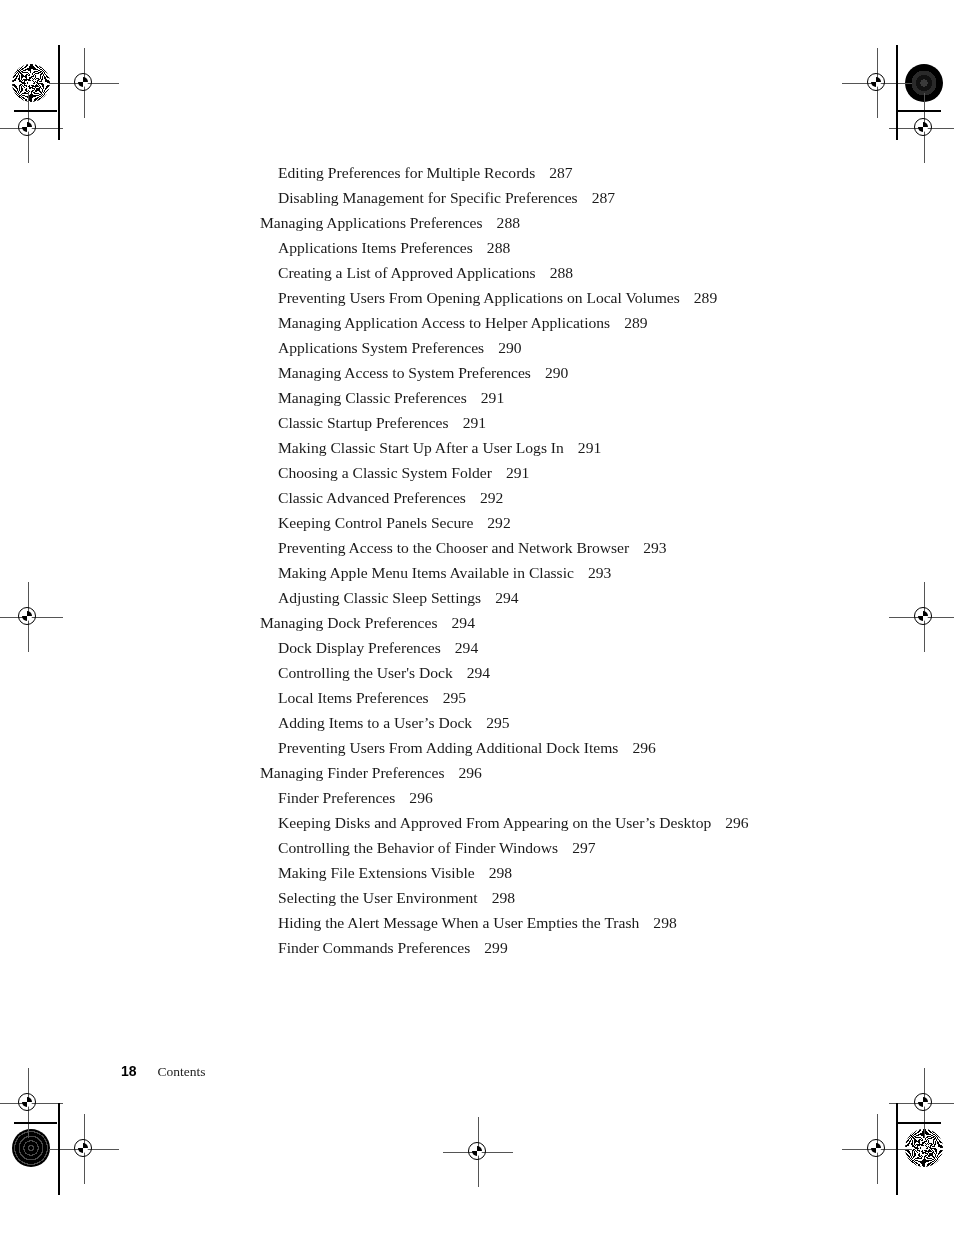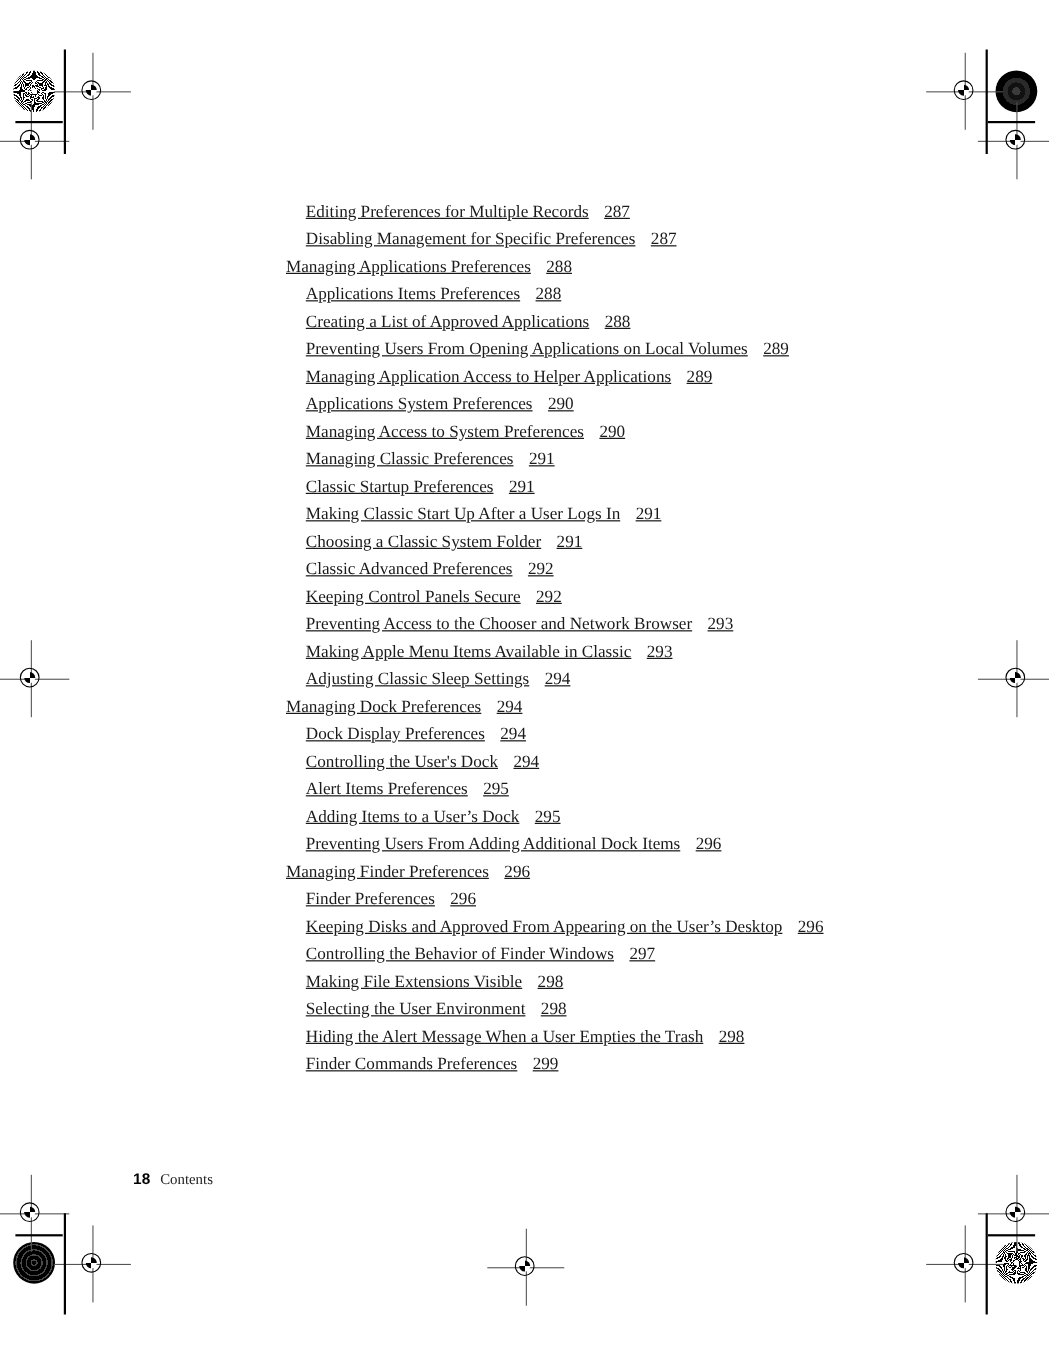--- a/index.html
+++ b/index.html
@@ -77,23 +77,22 @@
     position: absolute;
     background: #000;
   }
   .trim-v { width: 2px; }
   .trim-h { height: 2px; }
 
   
   .toc {
     position: absolute;
     left: 0;
-    top: 180px;
+    top: 160px;
     width: 919px;
-    text-decoration: underline;
   }
   .toc-row {
     height: 25px;
     line-height: 25px;
     font-size: 15.6px;
     white-space: nowrap;
     color: #1a1a1a;
   }
   .toc-row .toc-title { }
   .toc-row .toc-page {
@@ -114,21 +113,21 @@
   .footer .folio {
     font-family: "Liberation Sans", "DejaVu Sans", sans-serif;
     font-weight: bold;
     font-size: 14px;
     color: #000;
   }
   .footer .folio-label {
     font-family: "Liberation Serif", "DejaVu Serif", serif;
     font-size: 13.5px;
     color: #222;
-    padding-left: 9px;
+    padding-left: 21px;
     margin-top: 19px;
   }
 </style>
 </head>
 <body>
 
 <div class="page">
 
   <div id="rosettes">
       <div class="reg-rosette rosette-star" style="left: 12px; top: 64px;"></div>
@@ -232,21 +231,21 @@
       <div class="toc-row lvl2"><span class="toc-title">Making Classic Start Up After a User Logs In</span><span class="toc-page">291</span></div>
       <div class="toc-row lvl2"><span class="toc-title">Choosing a Classic System Folder</span><span class="toc-page">291</span></div>
       <div class="toc-row lvl2"><span class="toc-title">Classic Advanced Preferences</span><span class="toc-page">292</span></div>
       <div class="toc-row lvl2"><span class="toc-title">Keeping Control Panels Secure</span><span class="toc-page">292</span></div>
       <div class="toc-row lvl2"><span class="toc-title">Preventing Access to the Chooser and Network Browser</span><span class="toc-page">293</span></div>
       <div class="toc-row lvl2"><span class="toc-title">Making Apple Menu Items Available in Classic</span><span class="toc-page">293</span></div>
       <div class="toc-row lvl2"><span class="toc-title">Adjusting Classic Sleep Settings</span><span class="toc-page">294</span></div>
       <div class="toc-row lvl1"><span class="toc-title">Managing Dock Preferences</span><span class="toc-page">294</span></div>
       <div class="toc-row lvl2"><span class="toc-title">Dock Display Preferences</span><span class="toc-page">294</span></div>
       <div class="toc-row lvl2"><span class="toc-title">Controlling the User's Dock</span><span class="toc-page">294</span></div>
-      <div class="toc-row lvl2"><span class="toc-title">Alert Items Preferences</span><span class="toc-page">295</span></div>
+      <div class="toc-row lvl2"><span class="toc-title">Local Items Preferences</span><span class="toc-page">295</span></div>
       <div class="toc-row lvl2"><span class="toc-title">Adding Items to a User’s Dock</span><span class="toc-page">295</span></div>
       <div class="toc-row lvl2"><span class="toc-title">Preventing Users From Adding Additional Dock Items</span><span class="toc-page">296</span></div>
       <div class="toc-row lvl1"><span class="toc-title">Managing Finder Preferences</span><span class="toc-page">296</span></div>
       <div class="toc-row lvl2"><span class="toc-title">Finder Preferences</span><span class="toc-page">296</span></div>
       <div class="toc-row lvl2"><span class="toc-title">Keeping Disks and Approved From Appearing on the User’s Desktop</span><span class="toc-page">296</span></div>
       <div class="toc-row lvl2"><span class="toc-title">Controlling the Behavior of Finder Windows</span><span class="toc-page">297</span></div>
       <div class="toc-row lvl2"><span class="toc-title">Making File Extensions Visible</span><span class="toc-page">298</span></div>
       <div class="toc-row lvl2"><span class="toc-title">Selecting the User Environment</span><span class="toc-page">298</span></div>
       <div class="toc-row lvl2"><span class="toc-title">Hiding the Alert Message When a User Empties the Trash</span><span class="toc-page">298</span></div>
       <div class="toc-row lvl2"><span class="toc-title">Finder Commands Preferences</span><span class="toc-page">299</span></div>

